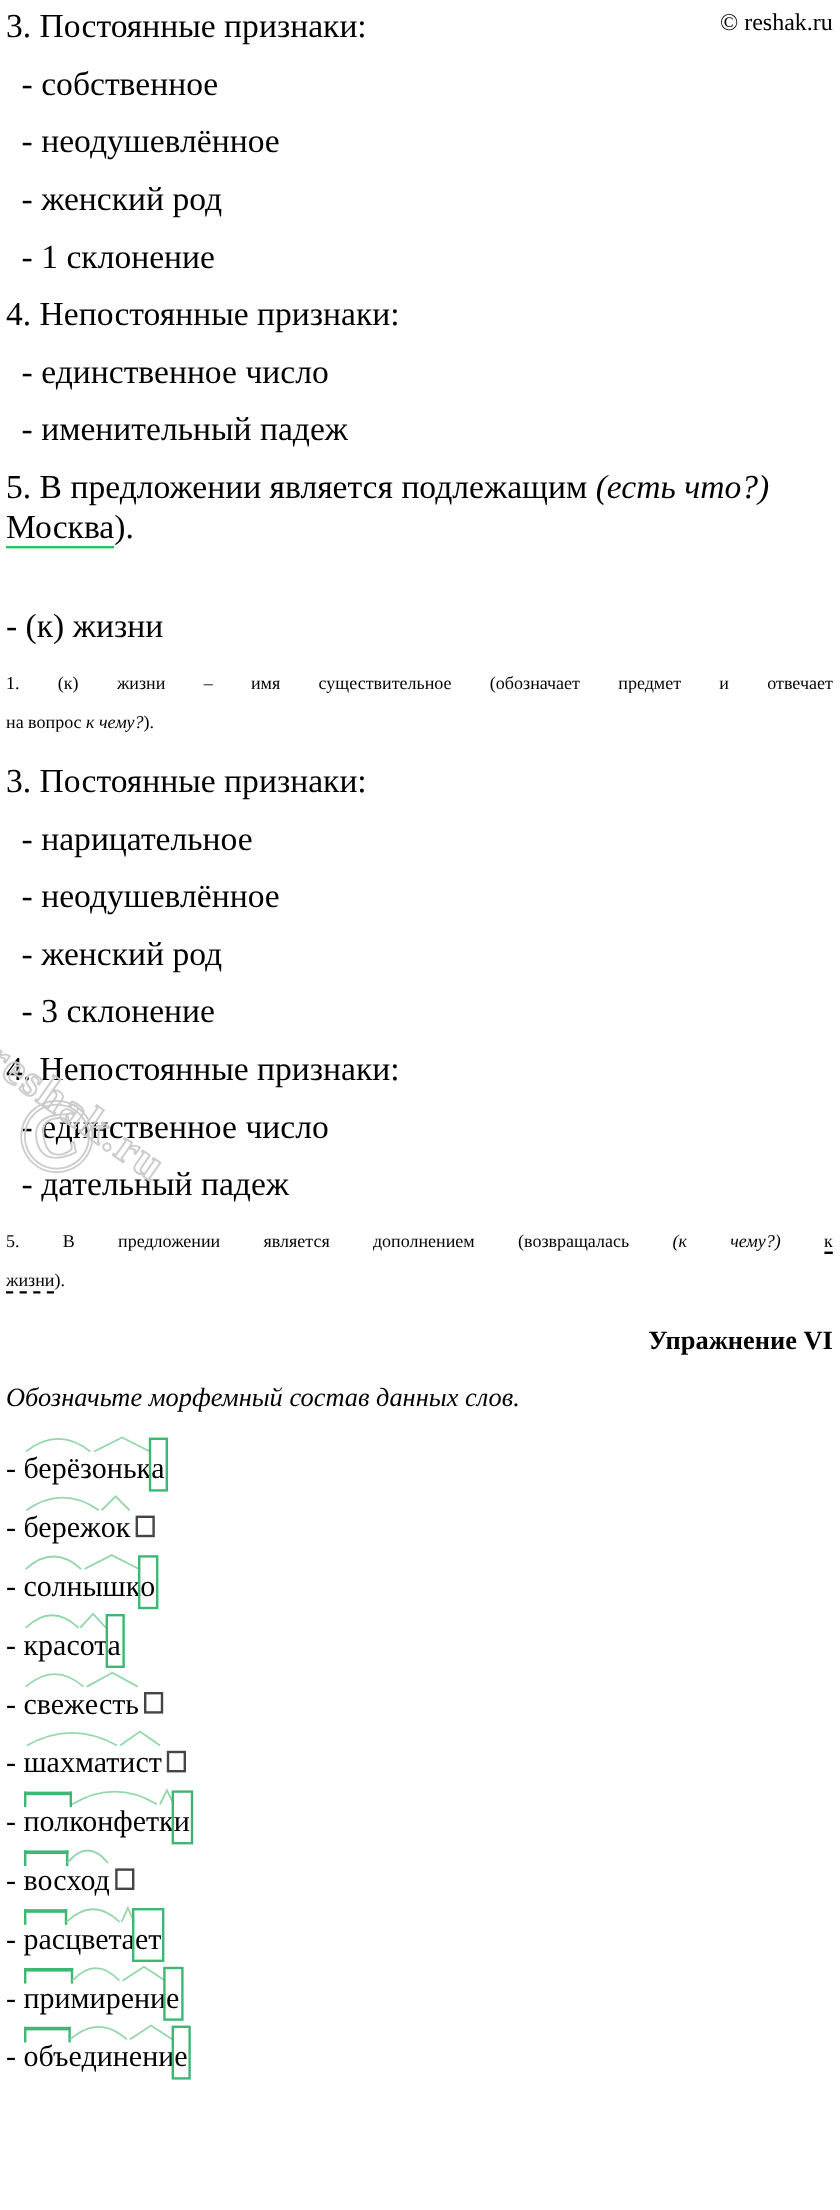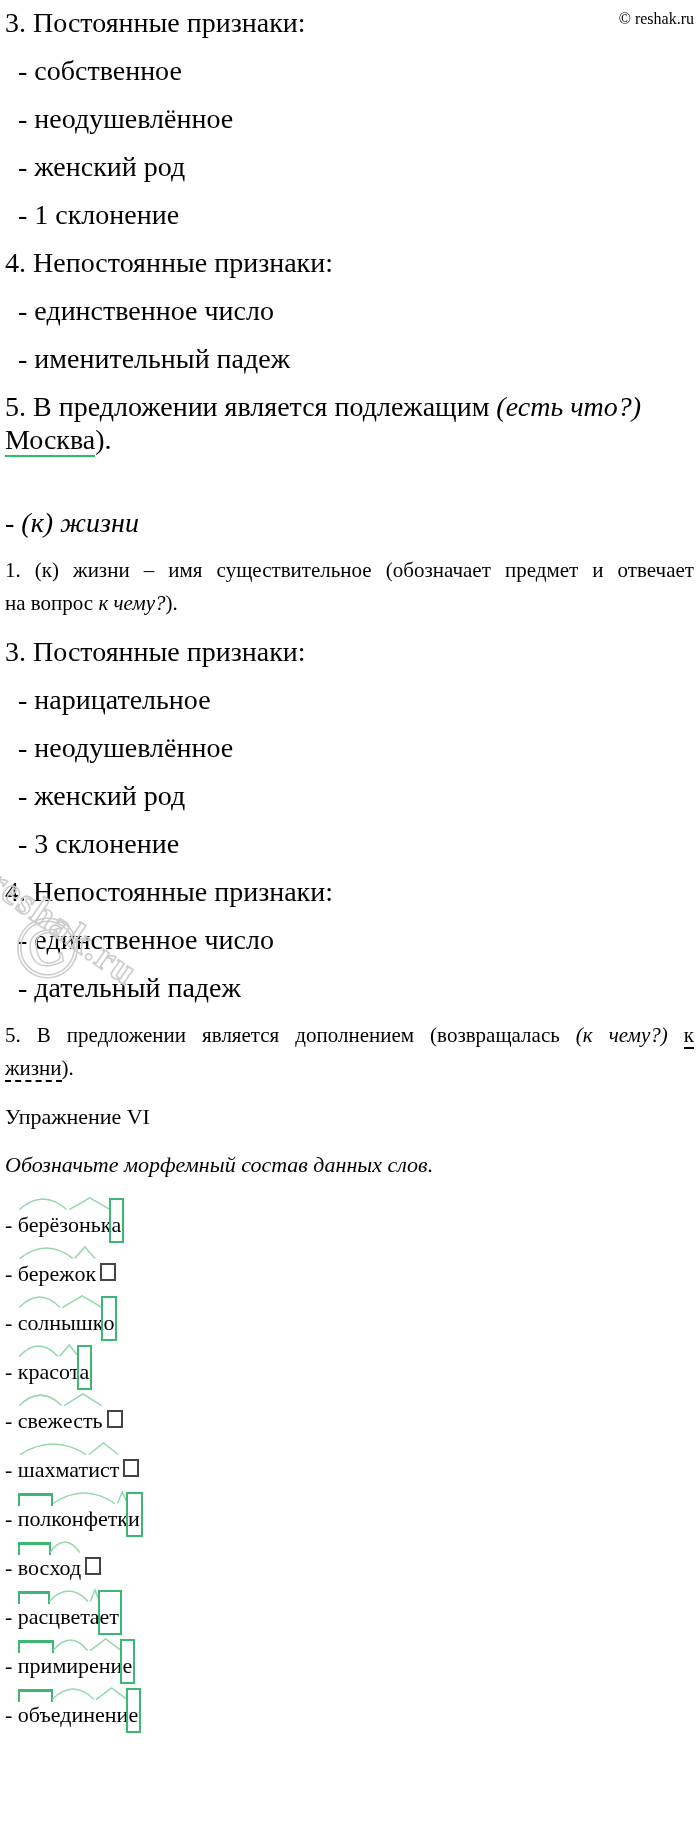--- a/index.html
+++ b/index.html
@@ -11,27 +11,27 @@
     color:#000;
     font-family:"Liberation Serif","DejaVu Serif",serif;
     box-sizing:border-box;
     padding:6px 6px 0 5px;
   }
   
   .ln{font-size:28px;line-height:33px;margin:0 0 15px 0;}
   .ind{padding-left:13px;}
   .hdr{display:flex;justify-content:space-between;align-items:flex-start;margin-bottom:15px;}
   .hdr .ln{margin:0;}
-  .brand{font-size:16px;line-height:26px;white-space:nowrap;}
-  .sp-big{margin-top:50px;font-style:italic;}
+  .brand{font-size:20px;line-height:26px;white-space:nowrap;}
+  .sp-big{margin-top:50px;}
   .sp-sm{margin-top:4px;}
-  .para{font-size:21px;line-height:33px;margin:0 0 15px 0;}
+  .para{font-size:15px;line-height:33px;margin:0 0 15px 0;}
   .jline{display:block;text-align:justify;text-align-last:justify;}
   .it{font-style:italic;}
-  .bold{font-weight:normal;}
+  .bold{font-weight:bold;text-align:right;}
   .u-solid{border-bottom:2px solid #22c55e;}
   .u-dash{border-bottom:2px dashed #000;}
   .title{font-size:22px;}
   
   .watermark{position:absolute;top:856px;left:-4px;width:210px;height:170px;pointer-events:none;z-index:3;}
   .wm-text{
     position:absolute;left:8px;top:2px;
     font-size:38px;font-weight:bold;letter-spacing:2px;
     transform:rotate(35deg);transform-origin:left top;
     color:rgba(255,255,255,0);
@@ -41,21 +41,21 @@
   .wm-c{
     position:absolute;left:18px;top:48px;
     font-size:88px;line-height:88px;font-weight:normal;
     transform:rotate(-12deg);
     color:rgba(255,255,255,0);
     -webkit-text-stroke:1.5px var(--wm-col);
   }
   
   #word-list{position:relative;z-index:2;}
   .word-row{
-    font-size:22px;line-height:28px;
+    font-size:25px;line-height:28px;
     padding-top:15px;margin-bottom:6px;
     white-space:nowrap;position:relative;
   }
   .part{position:relative;display:inline-block;}
   .mk-arc{position:absolute;left:0;right:0;top:-14px;height:13px;width:100%;overflow:visible;display:block;}
   .mk-prefix{
     position:absolute;left:0;right:-2px;top:-12px;height:10px;
     border-top:3px solid var(--green-strong);
     border-right:2.5px solid var(--green-strong);
     border-left:2px solid var(--green-strong);

